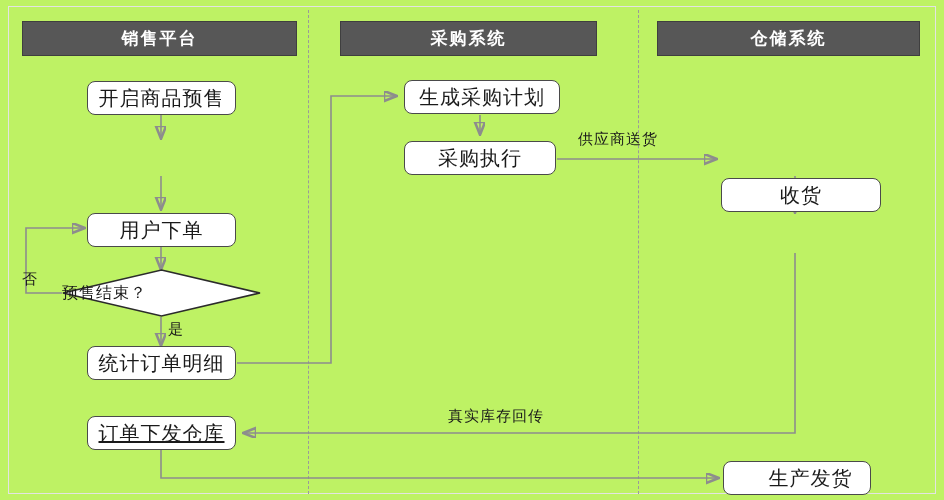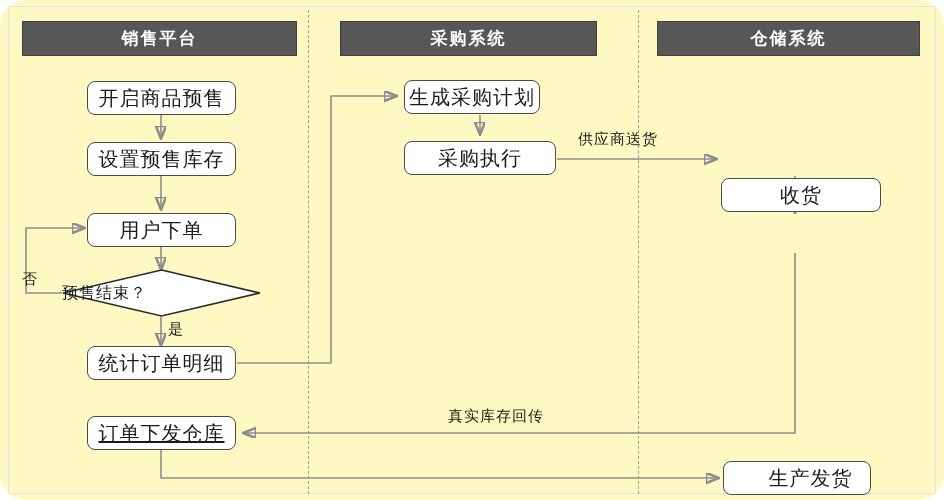--- a/index.html
+++ b/index.html
@@ -8,24 +8,23 @@
     padding: 0;
     background: #ffffff;
   }
   body {
     font-family: "Liberation Sans", "DejaVu Sans", sans-serif;
   }
   #canvas {
     position: relative;
     width: 944px;
     height: 500px;
-    background: #fef9c3;
+    background: #bef264;
     overflow: hidden;
     box-sizing: border-box;
-    border-radius: 26px;
   }
   
   #frame {
     position: absolute;
     left: 8px;
     top: 6px;
     width: 928px;
     height: 488px;
     border: 1px solid #e3e3e3;
     box-sizing: border-box;
@@ -156,36 +155,35 @@
 
     <path d="M795,176 L795,212" marker-end="url(#arw)"></path>
 
     <path d="M795,253 L795,433 L244,433" marker-end="url(#arw)"></path>
 
     <path d="M161,450 L161,478 L718,478" marker-end="url(#arw)"></path>
   </svg>
 
   <div class="node" style="left:87px;  top:81px;  width:149px;">开启商品预售</div>
 
-  <div class="node" style="left:87px;  top:142px; width:149px;">设置预售库存</div>
 
   <div class="node" style="left:87px;  top:213px; width:149px;">用户下单</div>
 
   <div class="decision-wrap" style="left:62px; top:269px; width:199px; height:48px;">
     <svg width="199" height="48" viewBox="0 0 199 48" xmlns="http://www.w3.org/2000/svg">
       <polygon points="99.5,1 198,24 99.5,47 1,24" fill="#ffffff" stroke="#2b2b2b" stroke-width="1.6"></polygon>
     </svg>
     <span class="decision-label">预售结束？</span>
   </div>
 
   <div class="node" style="left:87px;  top:346px; width:149px;">统计订单明细</div>
 
   <div class="node" style="left:87px;  top:416px; width:149px;text-decoration:underline;">订单下发仓库</div>
 
-  <div class="node" style="left:404px; top:80px;  width:136px;">生成采购计划</div>
+  <div class="node" style="left:404px; top:80px;  width:156px;">生成采购计划</div>
 
   <div class="node" style="left:404px; top:141px; width:152px;">采购执行</div>
 
   <div class="node" style="left:721px; top:142px; width:160px;margin-top:36px;">收货</div>
 
 
   <div class="node" style="left:723px; top:461px; width:148px;padding-left:27px;">生产发货</div>
 
   <div class="edge-label" style="left:22px;  top:270px;">否</div>
 

